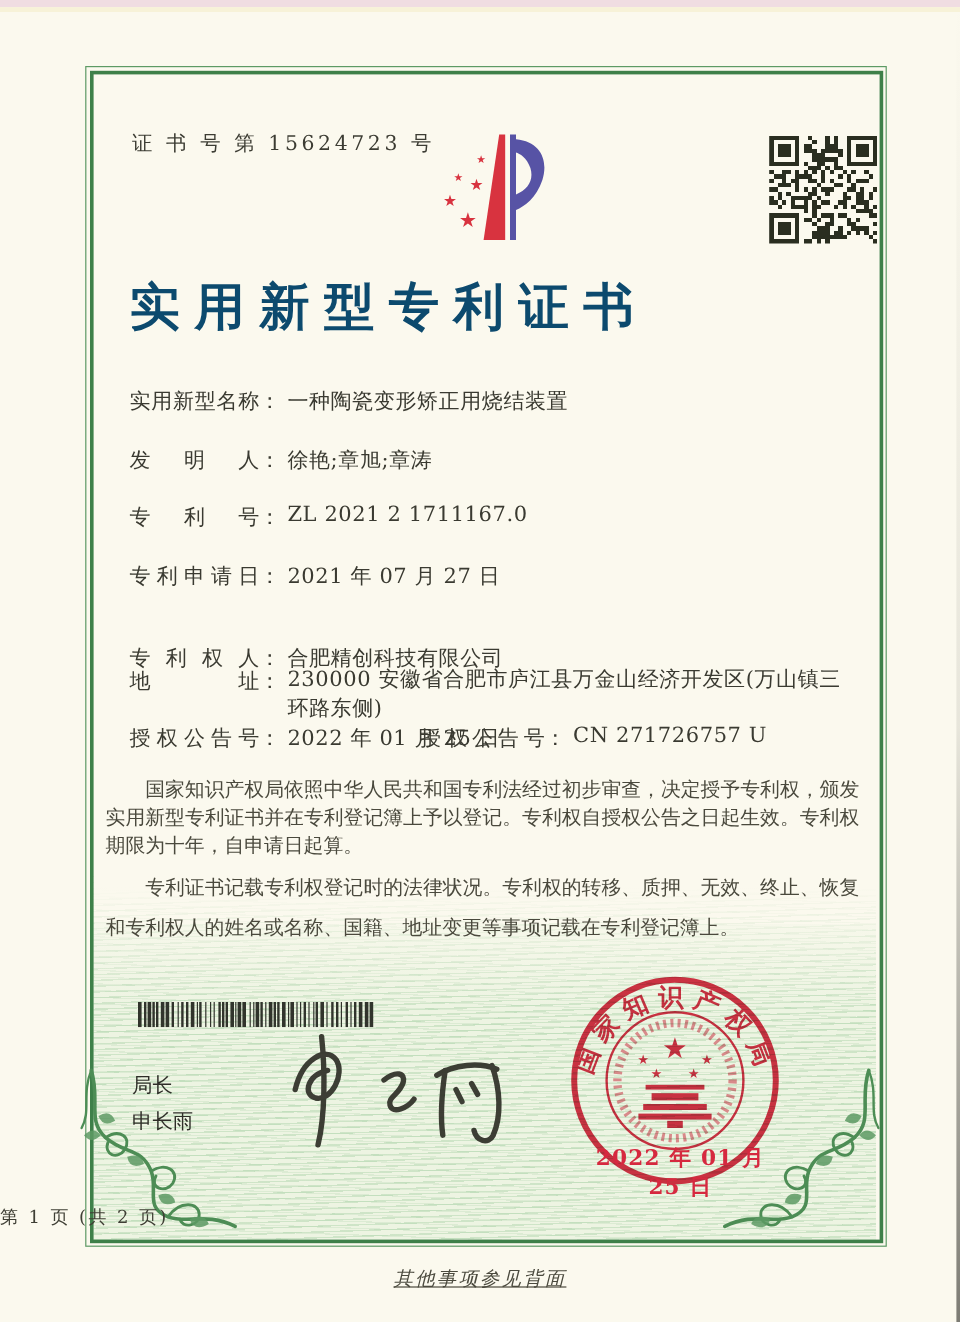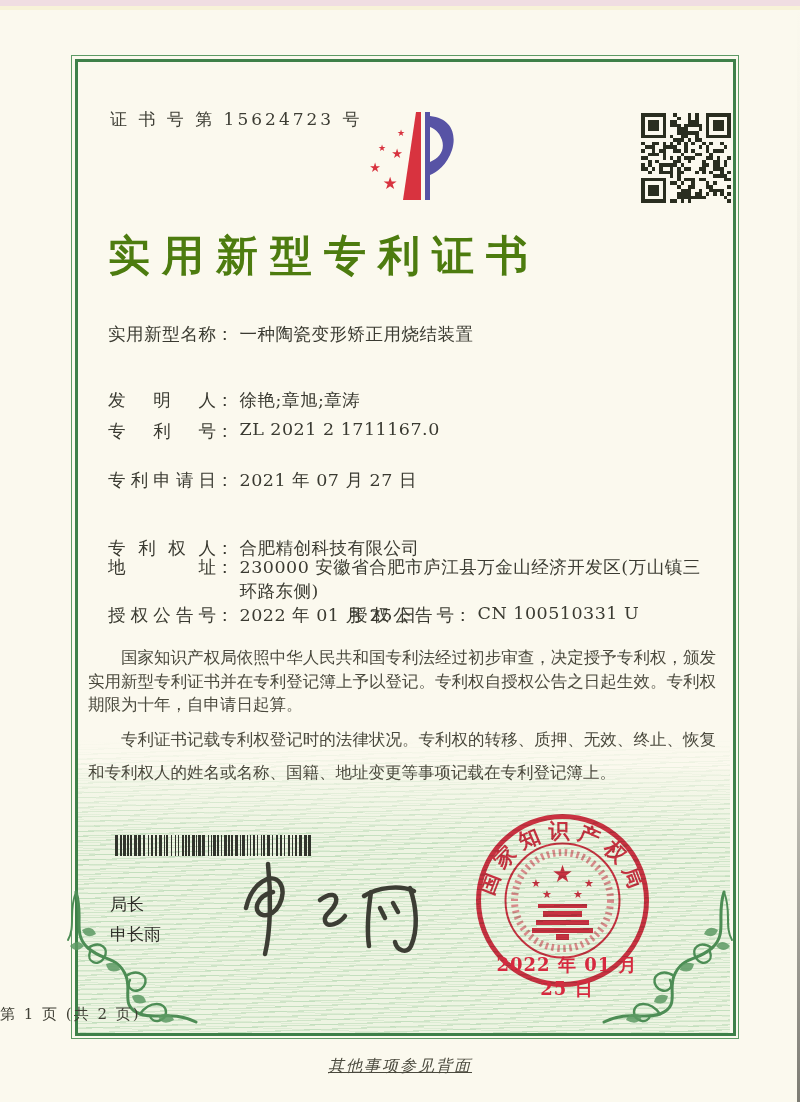--- a/index.html
+++ b/index.html
@@ -21,27 +21,27 @@
   .guilloche-fade{position:absolute;left:78px;right:70px;top:730px;height:110px;
              background:linear-gradient(#fbf9ee 8%,rgba(251,249,238,0));}
   .flourish{position:absolute;width:150px;height:152px;}
   .flourish.bl{left:54px;top:890px;}
   .flourish.br{left:596px;top:890px;transform:scaleX(-1);}
   
   .cert-no{position:absolute;left:110px;top:108px;font-size:17px;letter-spacing:3px;color:#3c3c33;}
   .logo{position:absolute;left:345px;top:108px;width:110px;height:100px;}
   .qr{position:absolute;left:641px;top:113px;width:90px;height:90px;}
   .title{position:absolute;left:0;top:228px;width:648px;text-align:center;
-         font-size:42px;font-weight:bold;letter-spacing:12px;color:#4d7c0f;}
+         font-size:42px;font-weight:bold;letter-spacing:12px;color:#0c4a6e;}
   
   .row{position:absolute;left:108px;width:610px;font-size:17.5px;color:#3a3a31;}
   .lbl{display:inline-block;width:108px;text-align:justify;text-align-last:justify;vertical-align:top;}
   .colon{display:inline-block;vertical-align:top;margin-right:6px;}
   .val{display:inline-block;vertical-align:top;letter-spacing:.5px;}
-  .row-name{top:322px;} .row-inventor{top:371px;margin-top:17px;} .row-patno{top:419px;}
+  .row-name{top:322px;} .row-inventor{top:371px;} .row-patno{top:419px;}
   .row-filing{top:468px;} .row-patentee{top:536px;}
   .row-address{top:555px;} .row-address .val{width:478px;line-height:24px;}
   .row-announce{top:603px;}
   .cell2{position:absolute;left:242px;top:0;white-space:nowrap;}
   .cell2 .lbl{width:104px;}
   
   .body-text{position:absolute;left:88px;top:646px;width:628px;font-size:16.5px;
              line-height:23.5px;text-align:justify;color:#4a493d;}
   .body-text p{margin:0;text-indent:2em;}
   .body-text p + p{margin-top:6px;line-height:33px;}
@@ -445,21 +445,21 @@
   <span class="lbl">专利权人</span><span class="colon">：</span><span class="val">合肥精创科技有限公司</span>
 </div>
 <div class="row row-address">
   <span class="lbl">地址</span><span class="colon">：</span><span class="val">230000 安徽省合肥市庐江县万金山经济开发区(万山镇三环路东侧)</span>
 </div>
 <div class="row row-announce">
   <span>
     <span class="lbl">授权公告号</span><span class="colon">：</span><span class="val">2022 年 01 月 25 日</span>
   </span>
   <span class="cell2">
-    <span class="lbl">授权公告号</span><span class="colon">：</span><span class="val">CN 100510331 U</span>
+    <span class="lbl">授权公告号</span><span class="colon">：</span><span class="val">CN 271726757 U</span>
   </span>
 </div>
 
 <div class="body-text">
   <p>国家知识产权局依照中华人民共和国专利法经过初步审查，决定授予专利权，颁发实用新型专利证书并在专利登记簿上予以登记。专利权自授权公告之日起生效。专利权期限为十年，自申请日起算。</p>
   <p>专利证书记载专利权登记时的法律状况。专利权的转移、质押、无效、终止、恢复和专利权人的姓名或名称、国籍、地址变更等事项记载在专利登记簿上。</p>
 </div>
 
 <svg class="barcode" id="barcode" viewBox="0 0 200 21" preserveAspectRatio="none">
     <rect x="0" y="0" width="3" height="21" fill="#31342c"></rect>

